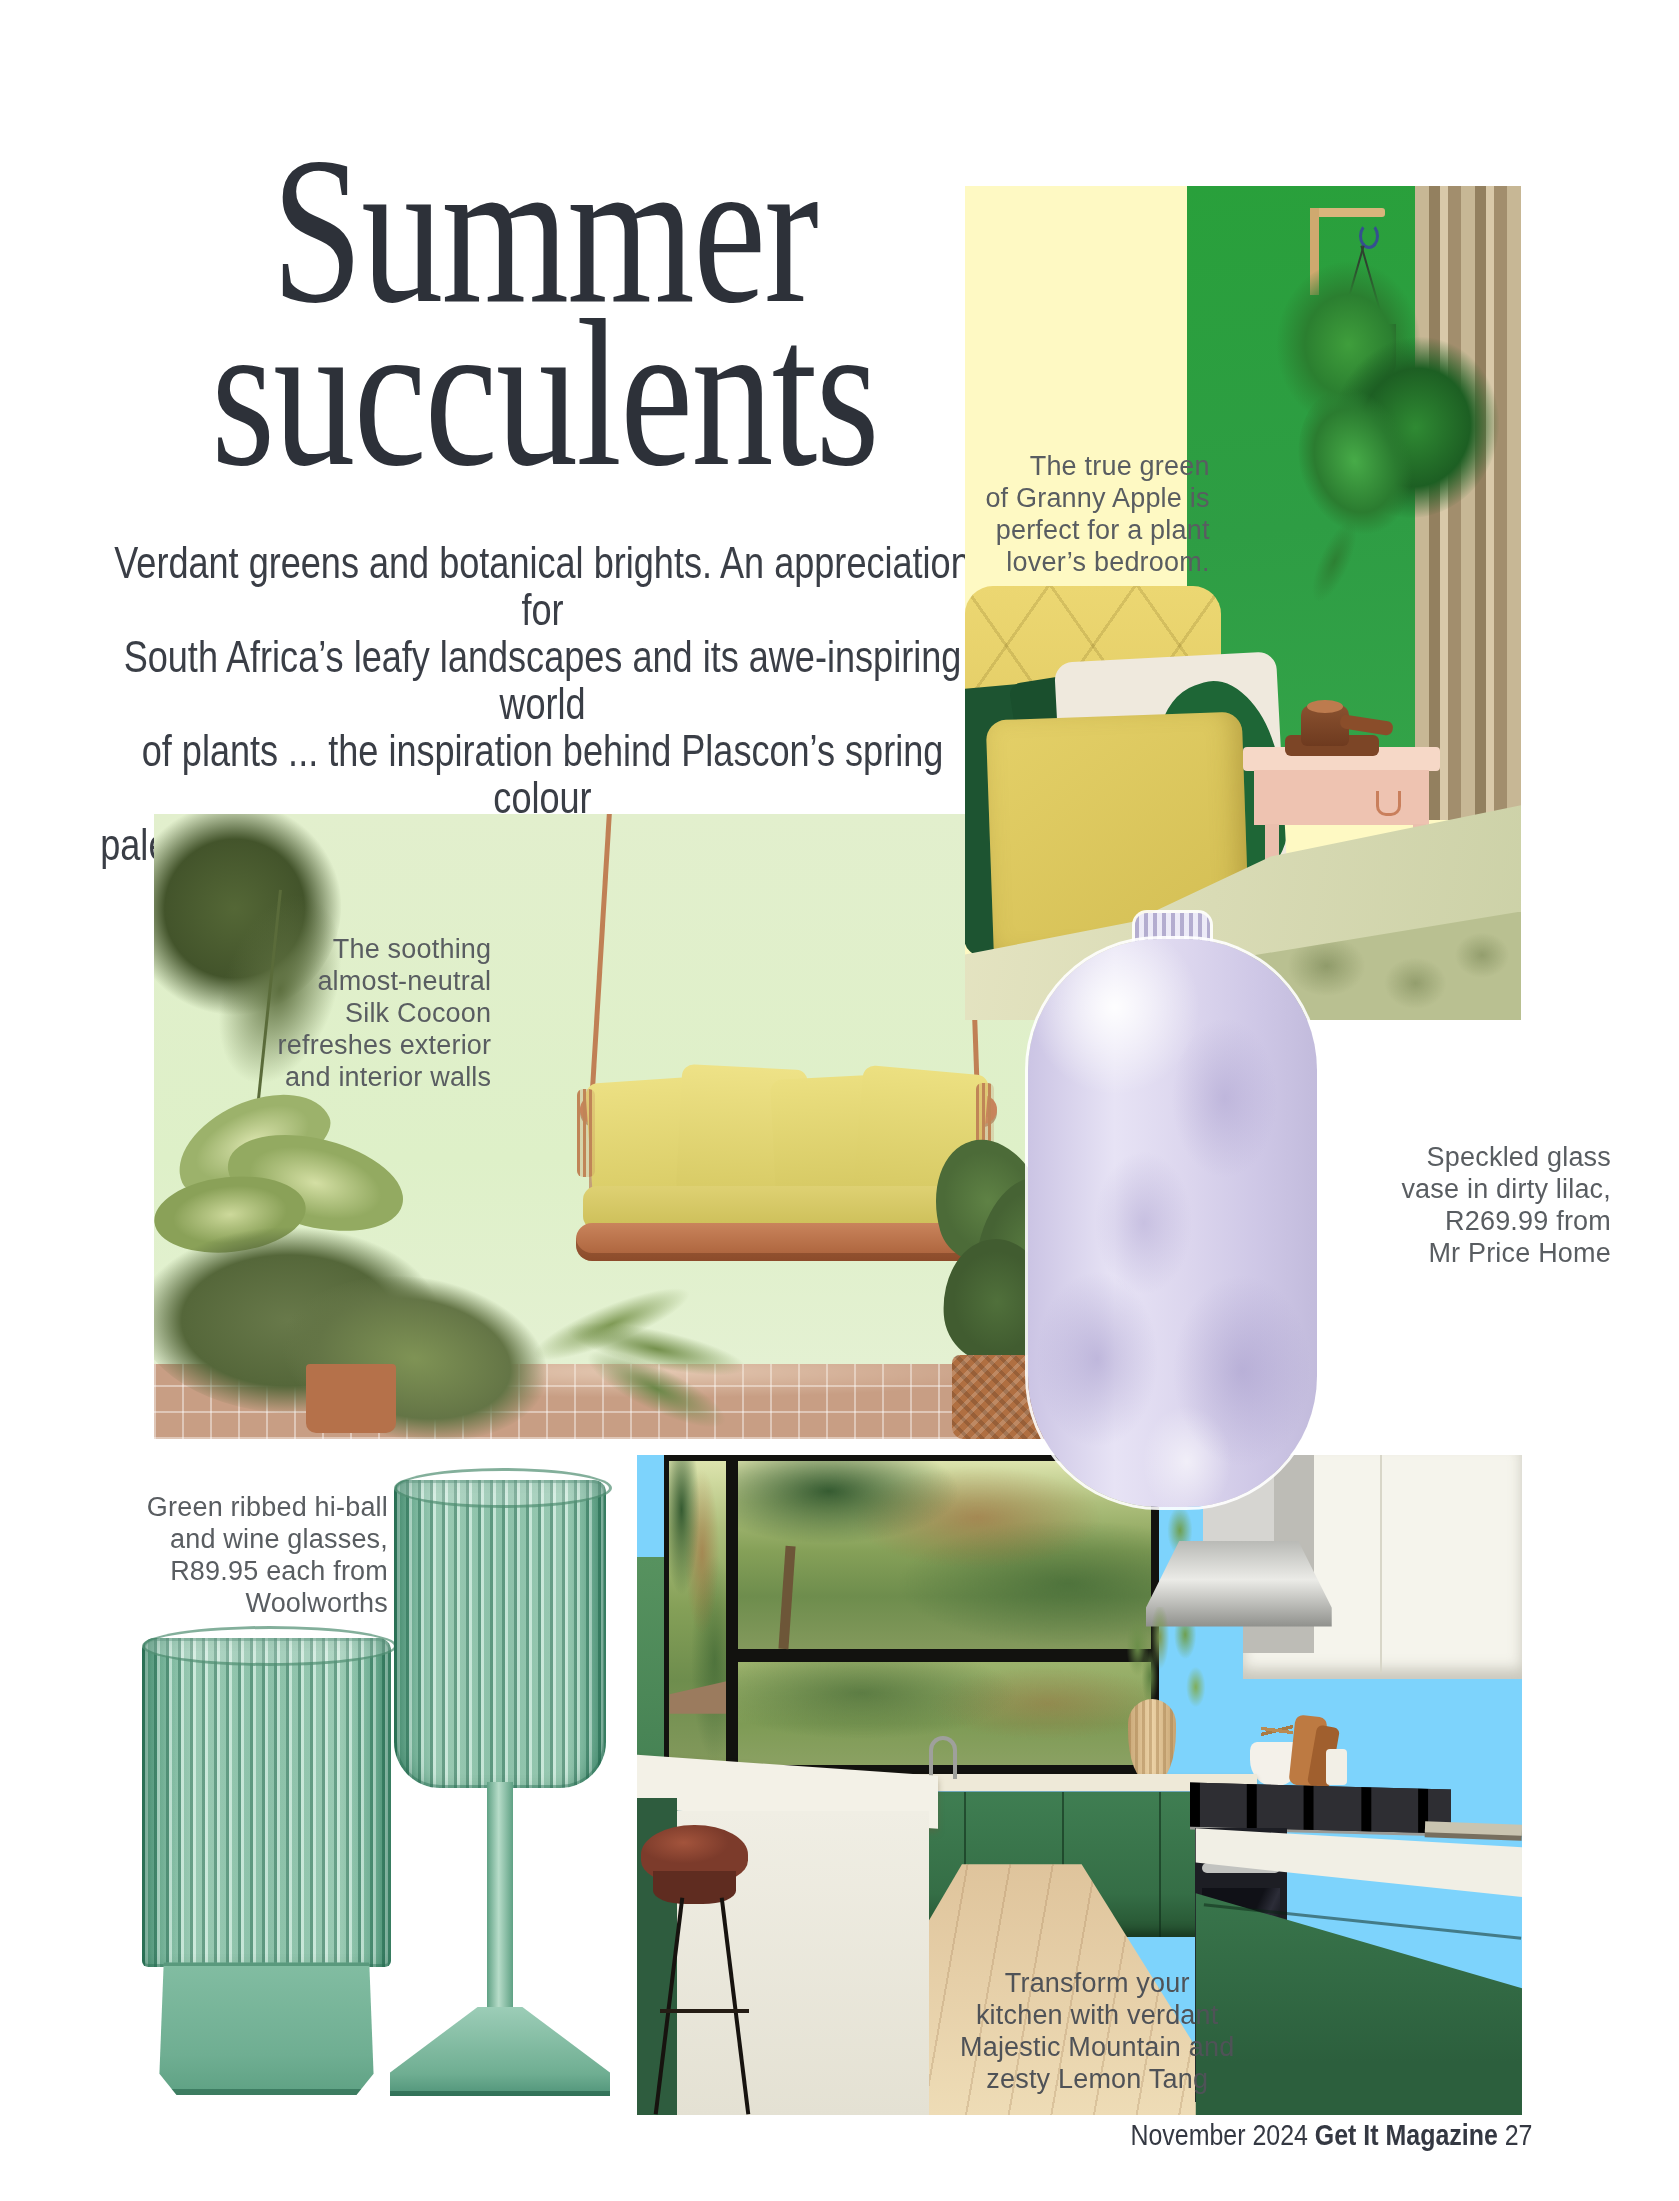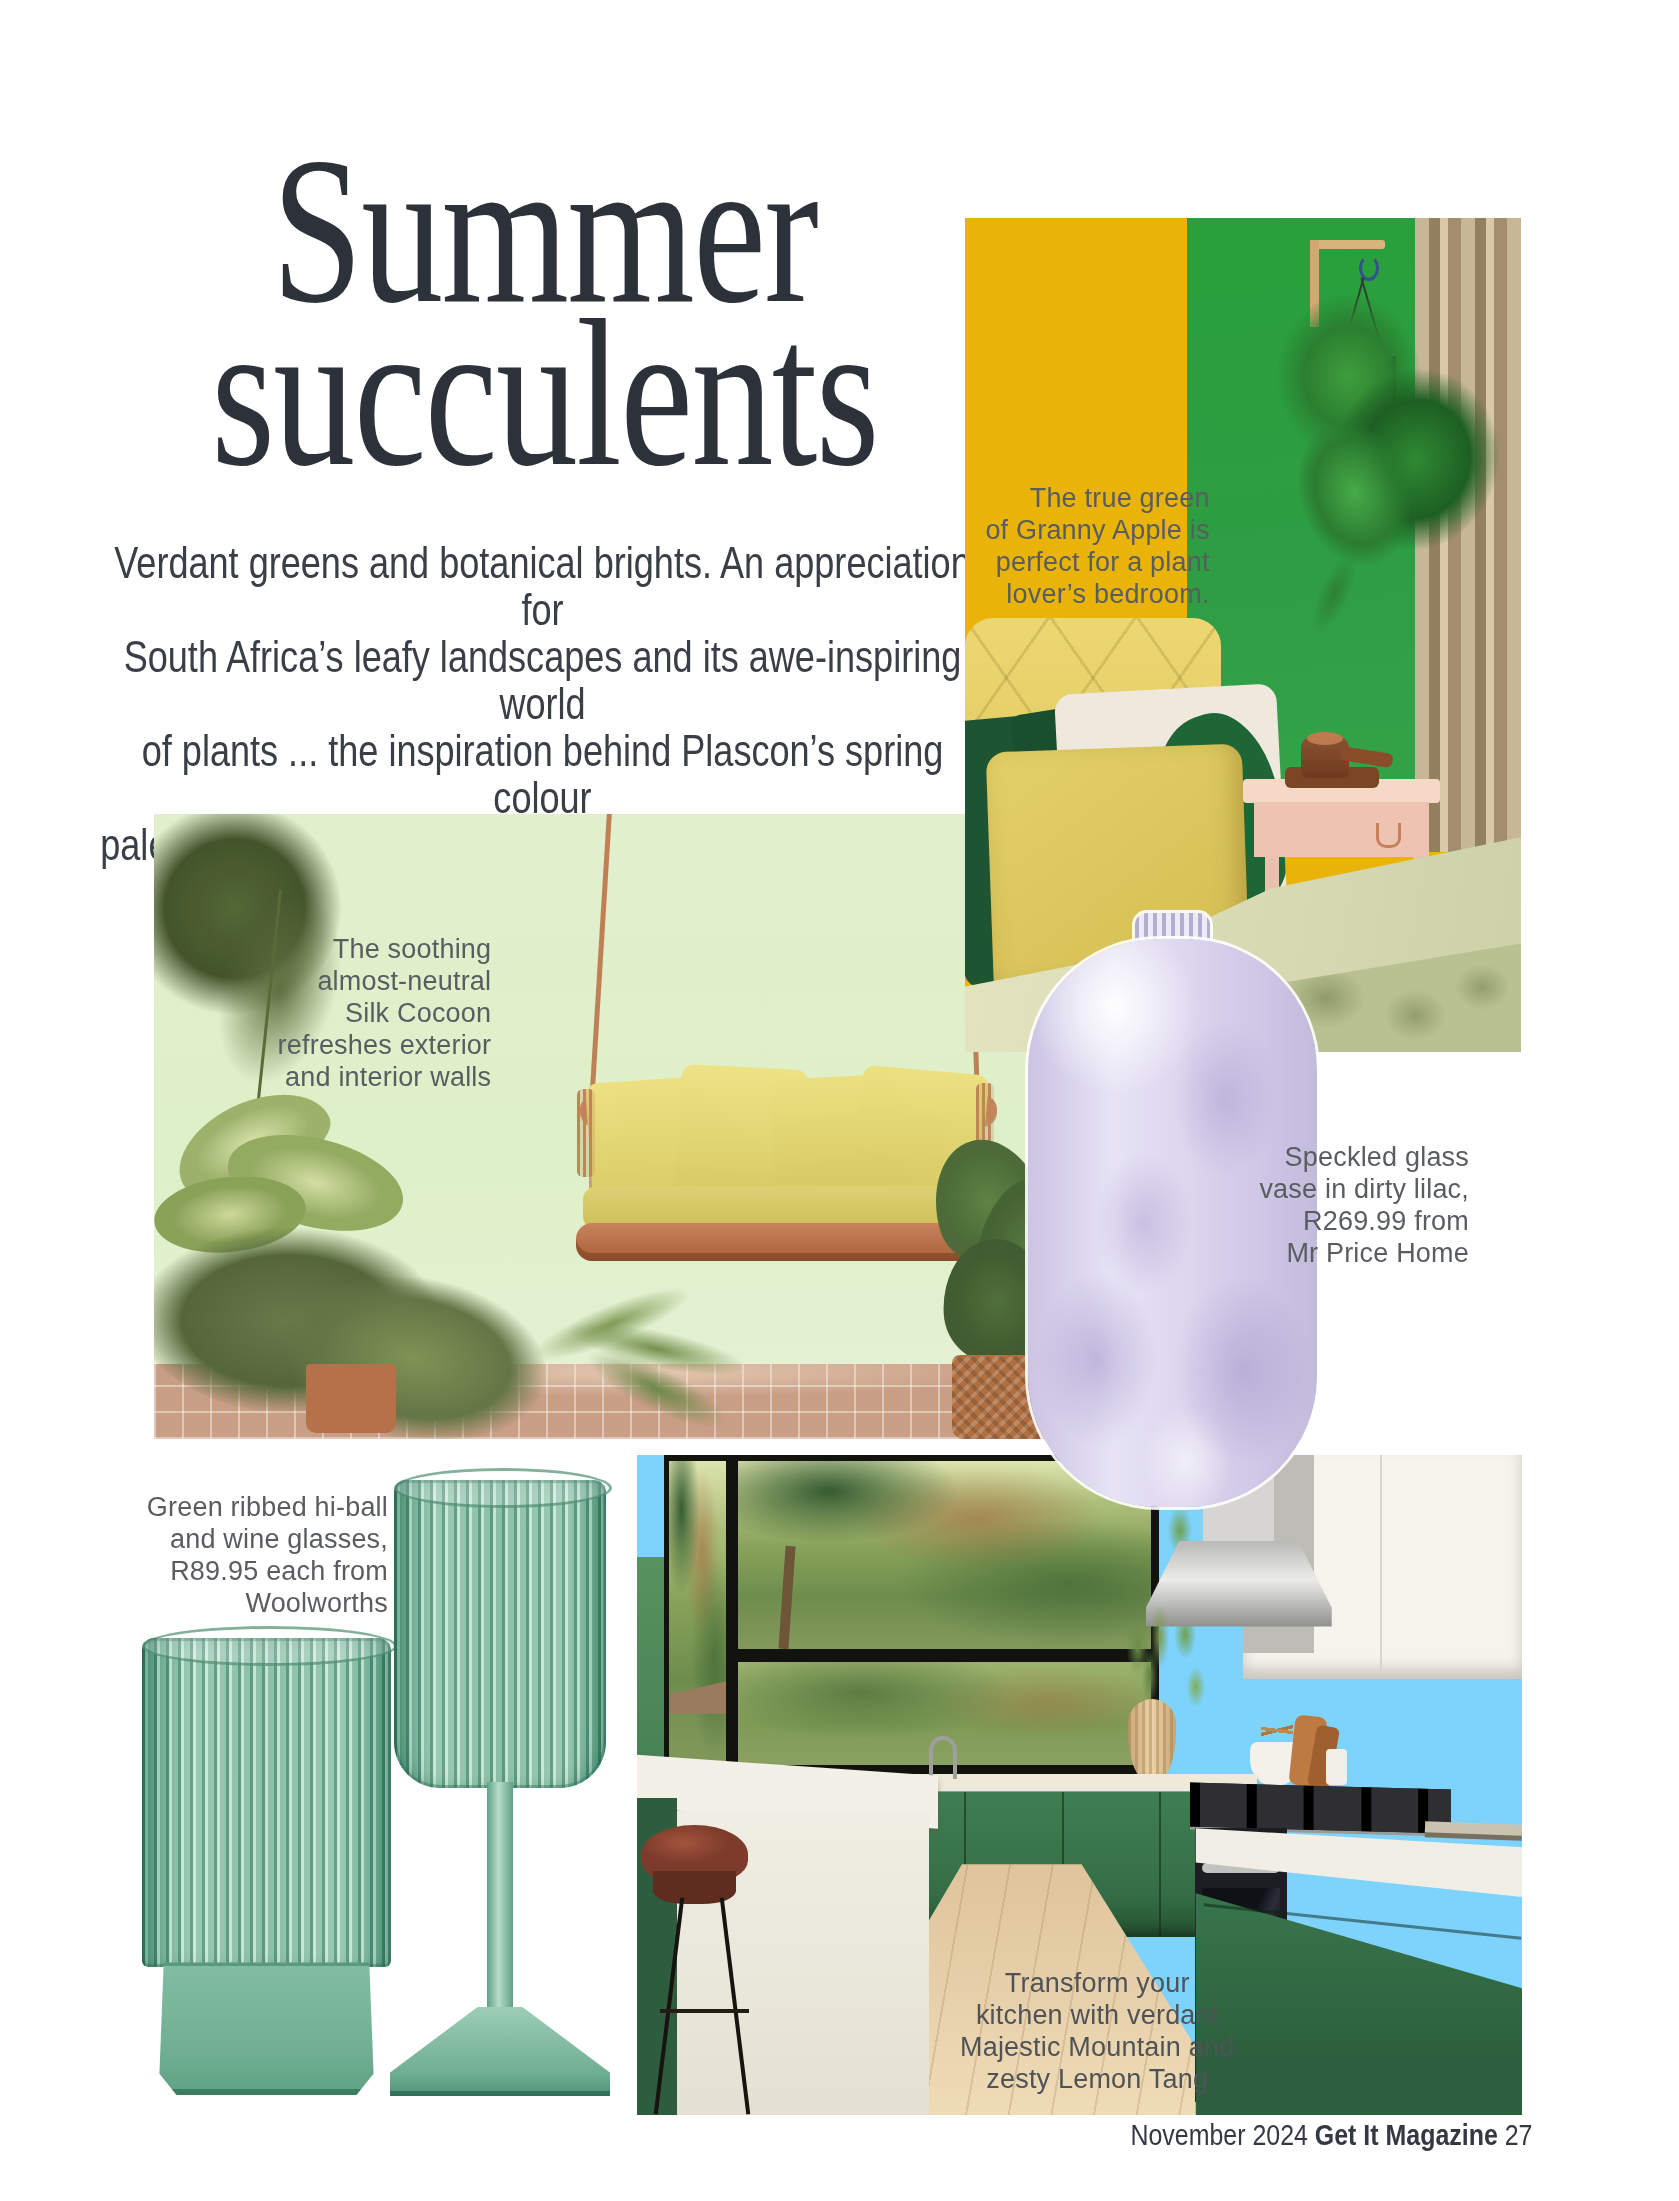--- a/index.html
+++ b/index.html
@@ -17,21 +17,21 @@
   .cap{position:absolute;font-size:27px;line-height:32px;color:#595d61;
        letter-spacing:0.2px;text-align:right;white-space:pre-line;z-index:9;}
   .cap-center{text-align:center;}
   .footer{position:absolute;right:147px;top:2119px;font-size:29px;color:#343842;
           transform:scaleX(.86);transform-origin:100% 50%;white-space:nowrap;}
   .footer b{font-weight:bold;}
   
   .photo{position:absolute;overflow:hidden;}
   .abs{position:absolute;}
   
-  .ph-bed{left:965px;top:186px;width:556px;height:834px;background:#eab308;z-index:2;margin-top:32px;}
+  .ph-bed{left:965px;top:186px;width:556px;height:834px;background:#fef9c3;z-index:2;}
   
   .ph-swing{left:154px;top:814px;width:897px;height:625px;
             background:linear-gradient(180deg,#e2efcd,#def0c8 55%,#e6f1d6);z-index:1;}
   
   .ph-kitchen{left:637px;top:1455px;width:885px;height:660px;background:#7dd3fc;z-index:1;}
   .pane{position:absolute;background:
         radial-gradient(45% 40% at 22% 16%,rgba(30,72,34,.85),transparent 70%),
         radial-gradient(42% 38% at 58% 30%,rgba(168,82,47,.45),transparent 72%),
         radial-gradient(55% 45% at 80% 65%,rgba(48,90,44,.55),transparent 75%),
         linear-gradient(180deg,#dde4ae 0%,#aebf7c 22%,#85a058 48%,#6e8d4d 72%,#83995c 100%);}
@@ -260,21 +260,21 @@
     <div class="cap cap-center" style="left:32%;top:77.6%;width:40%;color:#4f5257;">Transform your
 kitchen with verdant
 Majestic Mountain and
 zesty Lemon Tang</div>
   </section>
 
   <div class="vase">
     <div class="vase-neck"></div>
     <div class="vase-body"></div>
   </div>
-  <div class="cap" style="left:1243px;top:1141px;width:226px;">Speckled glass
+  <div class="cap" style="left:1385px;top:1141px;width:226px;">Speckled glass
 vase in dirty lilac,
 R269.99 from
 Mr Price Home</div>
 
   <div class="cap" style="left:129px;top:1491px;width:259px;">Green ribbed hi-ball
 and wine glasses,
 R89.95 each from
 Woolworths</div>
   <div class="abs" style="left:142px;top:1638px;width:249px;height:457px;z-index:3;">
     <div class="abs ribbed" style="left:0;top:0;width:100%;height:72%;border-radius:12px 12px 6px 6px;"></div>

